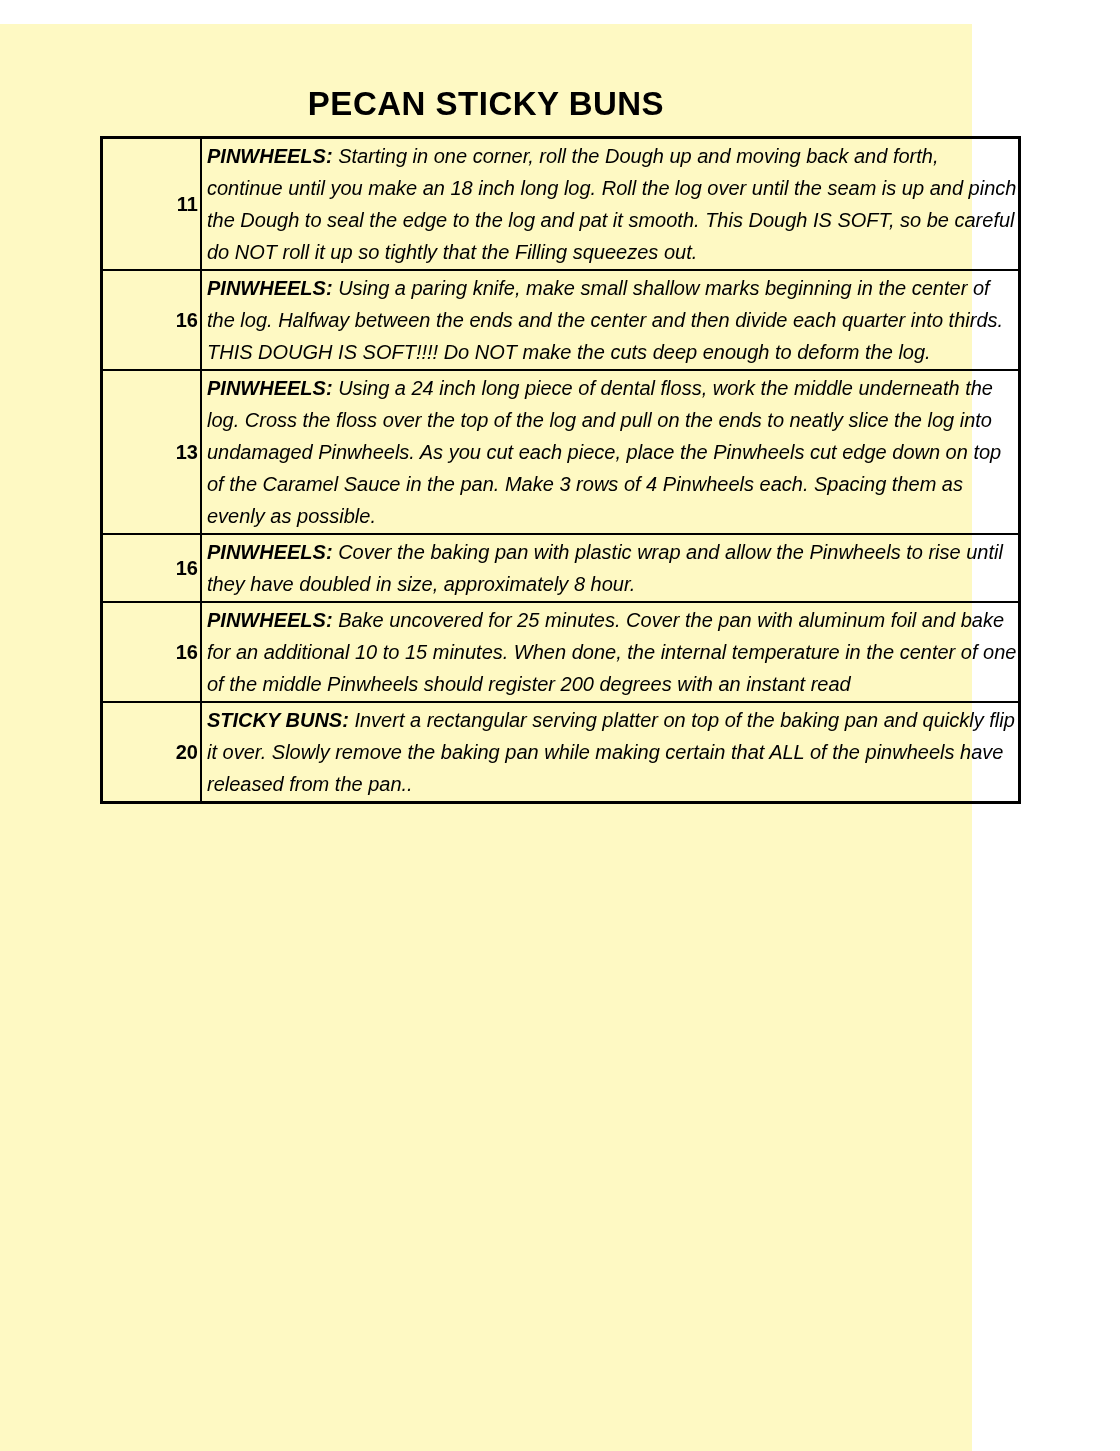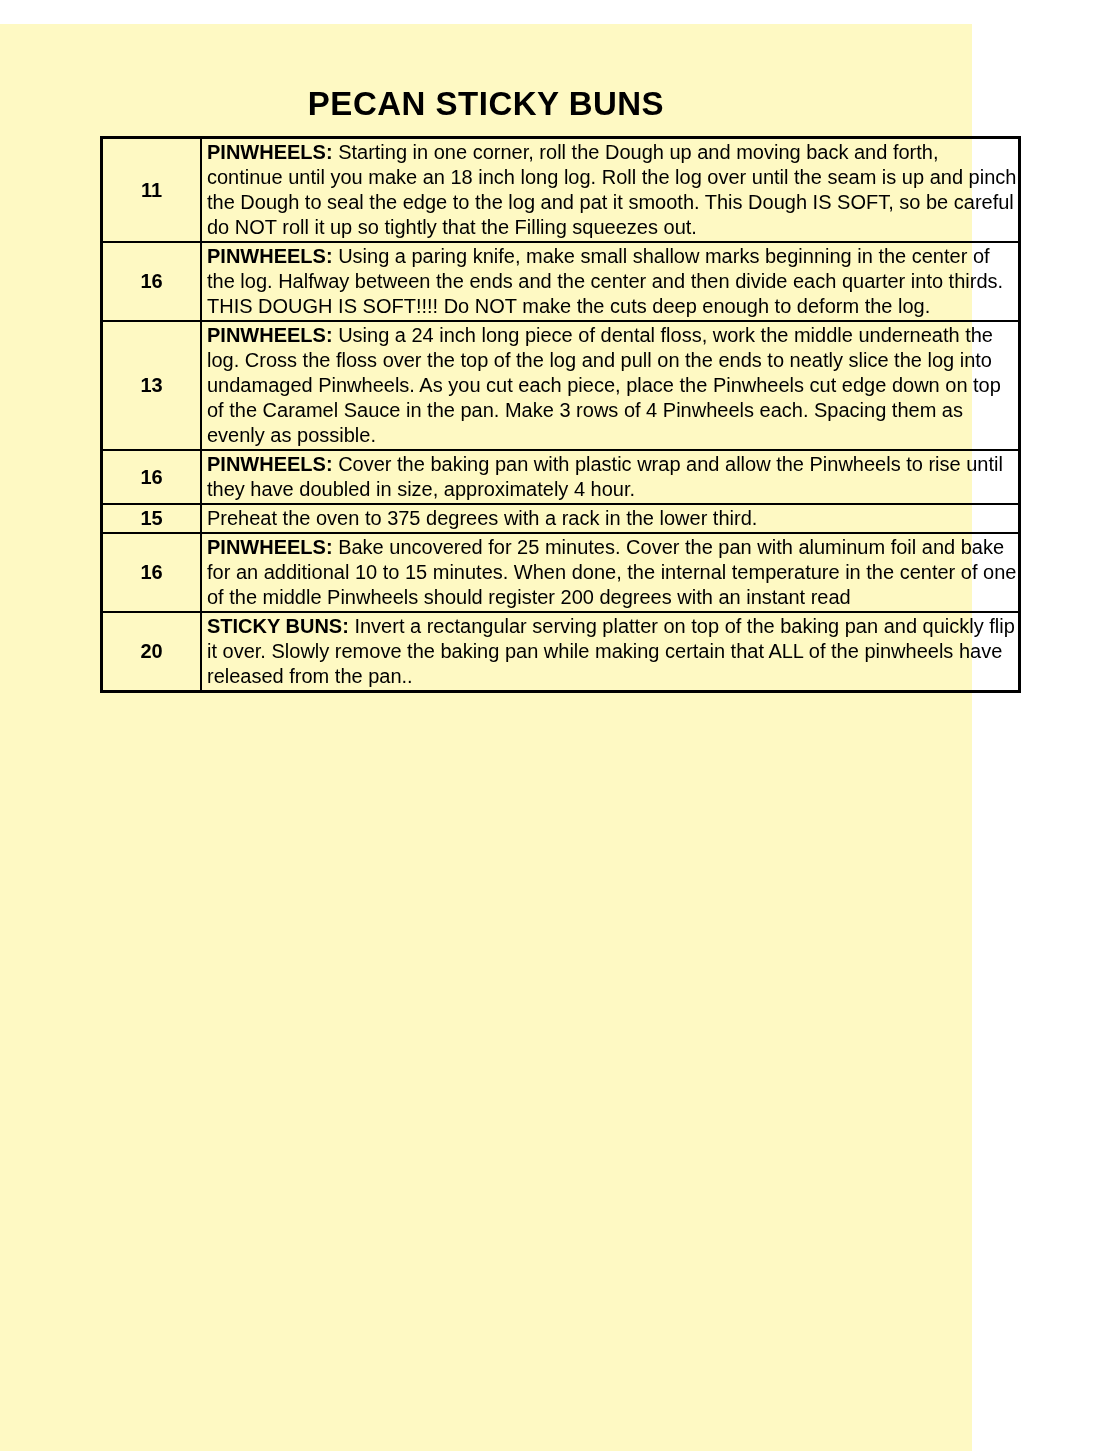--- a/index.html
+++ b/index.html
@@ -36,30 +36,31 @@
     margin-left: 100px;
     width: 921px;
     border: 3px solid #000000;
   }
   table.steps td {
     border: 2px solid #000000;
     font-size: 20px;
   }
   td.step {
     width: 93px;
-    text-align: center;
+    text-align: right;
     vertical-align: middle;
     font-weight: bold;
     font-size: 21px;
     padding: 2px 2px;
   }
   td.desc {
     vertical-align: middle;
-    line-height: 25px;
+    line-height: 32px;
     padding: 1px 0 1px 5px;
+    font-style: italic;
   }
   .prefix {
     font-weight: bold;
   }
 </style>
 </head>
 <body>
 
 <div class="page">
   <h1 class="title">PECAN STICKY BUNS</h1>
@@ -73,25 +74,21 @@
       <tr>
         <td class="step">16</td>
         <td class="desc"><span class="prefix">PINWHEELS: </span><span>Using a paring knife, make small shallow marks beginning in the center of the log. Halfway between the ends and the center and then divide each quarter into thirds. THIS DOUGH IS SOFT!!!! Do NOT make the cuts deep enough to deform the log.</span></td>
       </tr>
       <tr>
         <td class="step">13</td>
         <td class="desc"><span class="prefix">PINWHEELS: </span><span>Using a 24 inch long piece of dental floss, work the middle underneath the log. Cross the floss over the top of the log and pull on the ends to neatly slice the log into undamaged Pinwheels. As you cut each piece, place the Pinwheels cut edge down on top of the Caramel Sauce in the pan. Make 3 rows of 4 Pinwheels each. Spacing them as evenly as possible.</span></td>
       </tr>
       <tr>
         <td class="step">16</td>
-        <td class="desc"><span class="prefix">PINWHEELS: </span><span>Cover the baking pan with plastic wrap and allow the Pinwheels to rise until they have doubled in size, approximately 4 hour.</span></td>
-      </tr>
-      <tr>
-        <td class="step">15</td>
-        <td class="desc"><span class="prefix"></span><span>Preheat the oven to 375 degrees with a rack in the lower third.</span></td>
+        <td class="desc"><span class="prefix">PINWHEELS: </span><span>Cover the baking pan with plastic wrap and allow the Pinwheels to rise until they have doubled in size, approximately 8 hour.</span></td>
       </tr>
       <tr>
         <td class="step">16</td>
         <td class="desc"><span class="prefix">PINWHEELS: </span><span>Bake uncovered for 25 minutes. Cover the pan with aluminum foil and bake for an additional 10 to 15 minutes. When done, the internal temperature in the center of one of the middle Pinwheels should register 200 degrees with an instant read</span></td>
       </tr>
       <tr>
         <td class="step">20</td>
         <td class="desc"><span class="prefix">STICKY BUNS: </span><span>Invert a rectangular serving platter on top of the baking pan and quickly flip it over. Slowly remove the baking pan while making certain that ALL of the pinwheels have released from the pan..</span></td>
       </tr>
     </tbody>

